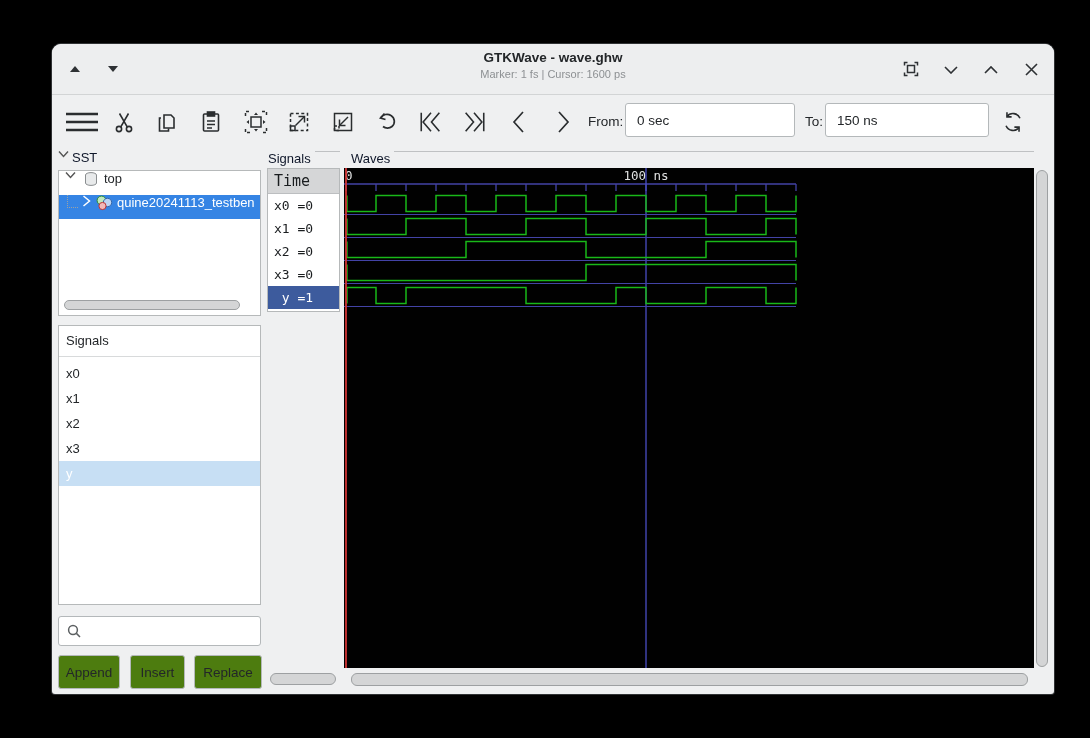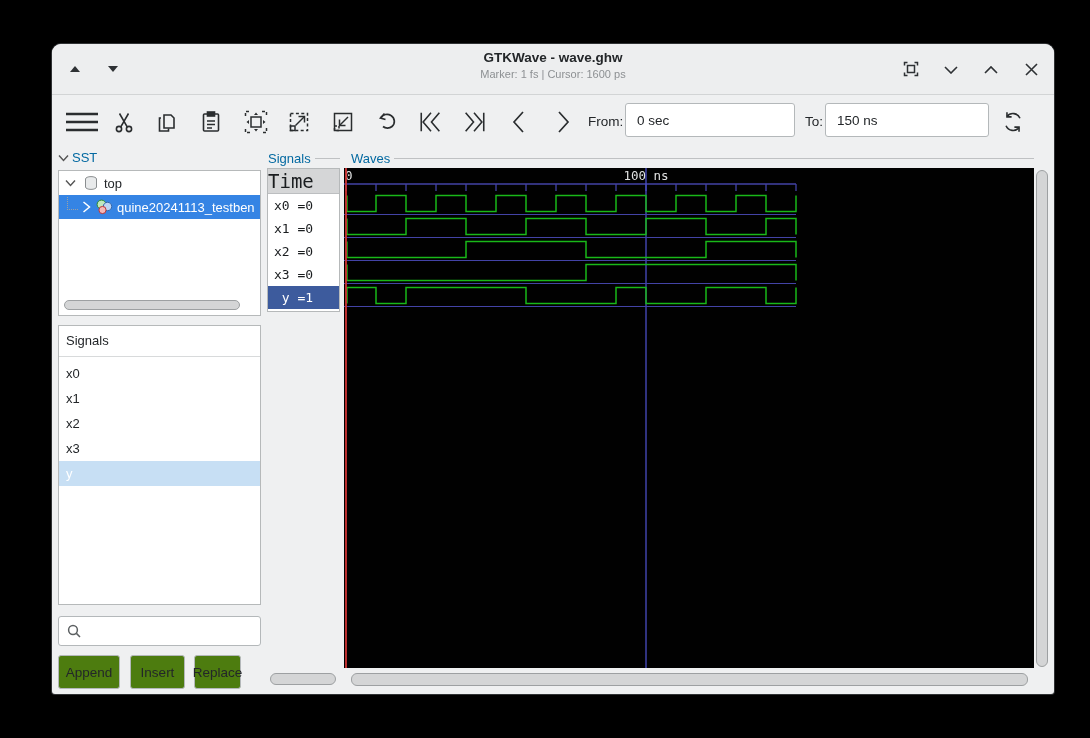--- a/index.html
+++ b/index.html
@@ -14,35 +14,35 @@
   .tb-left{position:absolute;left:14px;top:0;height:50px;display:flex;align-items:center;gap:20px;}
   .tb-right{position:absolute;right:14px;top:0;height:50px;display:flex;align-items:center;gap:22px;}
   .wbtn{width:18px;height:18px;display:flex;align-items:center;justify-content:center;cursor:default;}
   
   .toolbar{position:absolute;left:0;top:51px;width:100%;height:53px;display:flex;align-items:center;}
   .ticon{position:absolute;top:65px;width:26px;height:26px;display:flex;align-items:center;justify-content:center;}
   .tlabel{position:absolute;top:70px;font-size:13.5px;color:#232629;}
   .tentry{position:absolute;top:59px;height:34px;background:#fff;border:1px solid #b4b8ba;border-radius:3px;
     font-size:13.5px;color:#232629;padding:0 0 0 11px;font-family:"Liberation Sans",sans-serif;box-sizing:border-box;}
   
-  .frame-label{position:absolute;font-size:13px;color:#0369a1;display:flex;align-items:center;}
+  .frame-label{position:absolute;font-size:13px;color:#0f172a;display:flex;}
   .frame-label .tail{flex:1;border-top:1px solid #bfc1c3;margin-left:4px;}
   .whitebox{position:absolute;background:#fff;border:1px solid #b6b9ba;box-sizing:border-box;}
   
-  .tree-row{position:relative;height:24px;display:flex;align-items:center;font-size:13px;color:#232629;white-space:nowrap;overflow:hidden;}
+  .tree-row{position:relative;height:24px;display:flex;align-items:flex-start;font-size:13px;color:#232629;white-space:nowrap;overflow:hidden;}
   .tree-row.selected{background:#3584e4;color:#fff;}
   .dotted-l{width:10px;height:12px;border-left:1px dotted #9ea1a3;border-bottom:1px dotted #9ea1a3;margin:0 2px 8px 8px;}
   
   .list-header{height:30px;line-height:30px;padding-left:7px;font-size:13px;color:#232629;background:#fff;border-bottom:1px solid #d8dadb;}
   .list-row{height:25px;line-height:25px;padding-left:7px;font-size:13px;color:#232629;}
   .list-row.selected{background:#c7dff4;color:#fff;}
   
   .mono{font-family:"DejaVu Sans Mono",monospace;}
   .time-header{height:24px;line-height:24px;background:#d5d6d7;border-bottom:1px solid #bcbec0;
-    font-size:19px;color:#1a1d1f;}
+    font-size:15px;color:#1a1d1f;padding-left:6px;}
   .name-row{height:23px;line-height:23px;font-size:13px;color:#1a1d1f;padding-left:6px;white-space:pre;}
   .name-row.selected{background:#3d5b9d;color:#fff;}
   
   .btn{position:absolute;top:611px;height:34px;background:#4d7c0f;border:1px solid #b4b8ba;border-radius:3px;
     font-size:13.5px;color:#232629;display:flex;align-items:center;justify-content:center;box-sizing:border-box;}
   .search-entry{position:absolute;left:6px;top:572px;width:203px;height:30px;background:#fff;border:1px solid #b4b8ba;
     border-radius:3px;box-sizing:border-box;display:flex;align-items:center;padding-left:8px;}
   
   .sb-thumb{position:absolute;background:#d4d5d6;border:1px solid #9da0a2;border-radius:6px;box-sizing:border-box;}
   
@@ -233,21 +233,21 @@
   </div>
 
   <div class="search-entry">
     <svg width="14" height="14" viewBox="0 0 14 14" fill="none" stroke="#5c6062" stroke-width="1.5">
       <circle cx="6" cy="6" r="4.4"></circle>
         <path d="M9.4,9.4 L13,13"></path>
       </svg>
   </div>
   <div class="btn" style="left:6px;width:62px;">Append</div>
   <div class="btn" style="left:78px;width:55px;">Insert</div>
-  <div class="btn" style="left:142px;width:47px;">Replace</div>
+  <div class="btn" style="left:142px;width:68px;">Replace</div>
 
   <div class="frame-label" style="left:216px;top:107px;width:72px;">
     <span>Signals</span>
       <span class="tail"></span>
   </div>
   <div class="whitebox mono" style="left:215px;top:124px;width:73px;height:144px;">
     <div class="time-header mono">Time</div>
     <div class="name-row">x0 =0</div>
     <div class="name-row">x1 =0</div>
     <div class="name-row">x2 =0</div>

